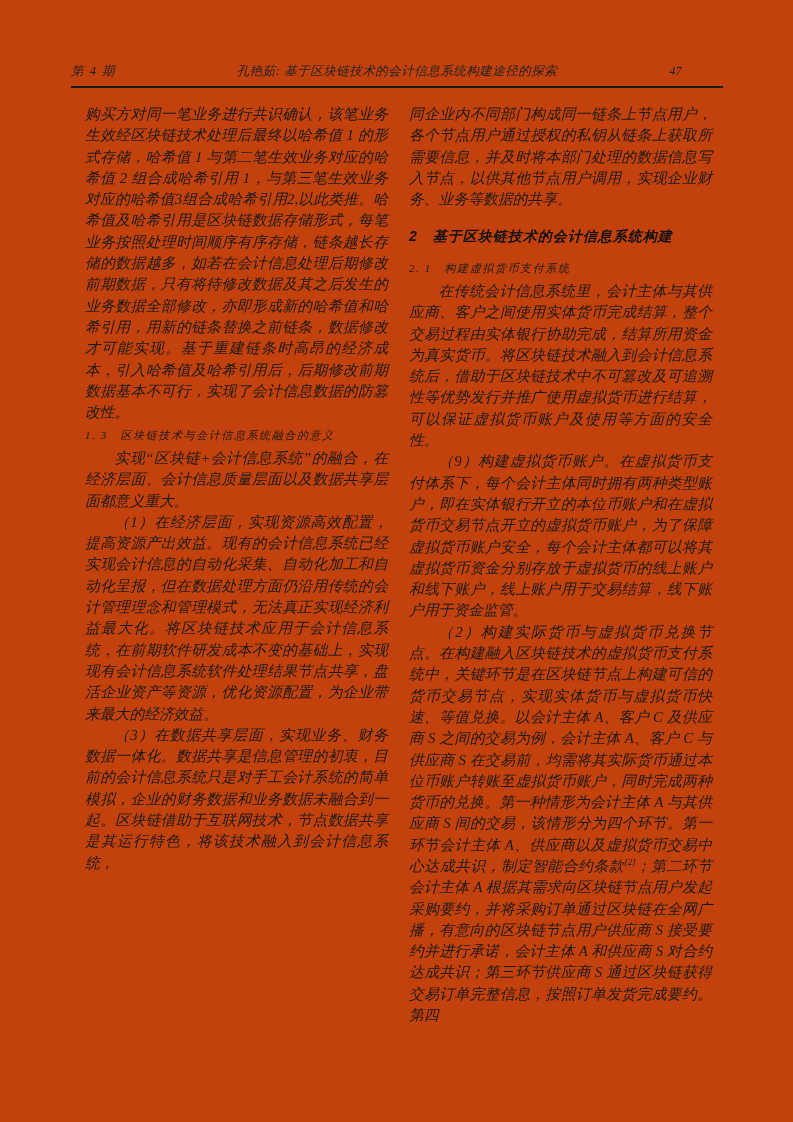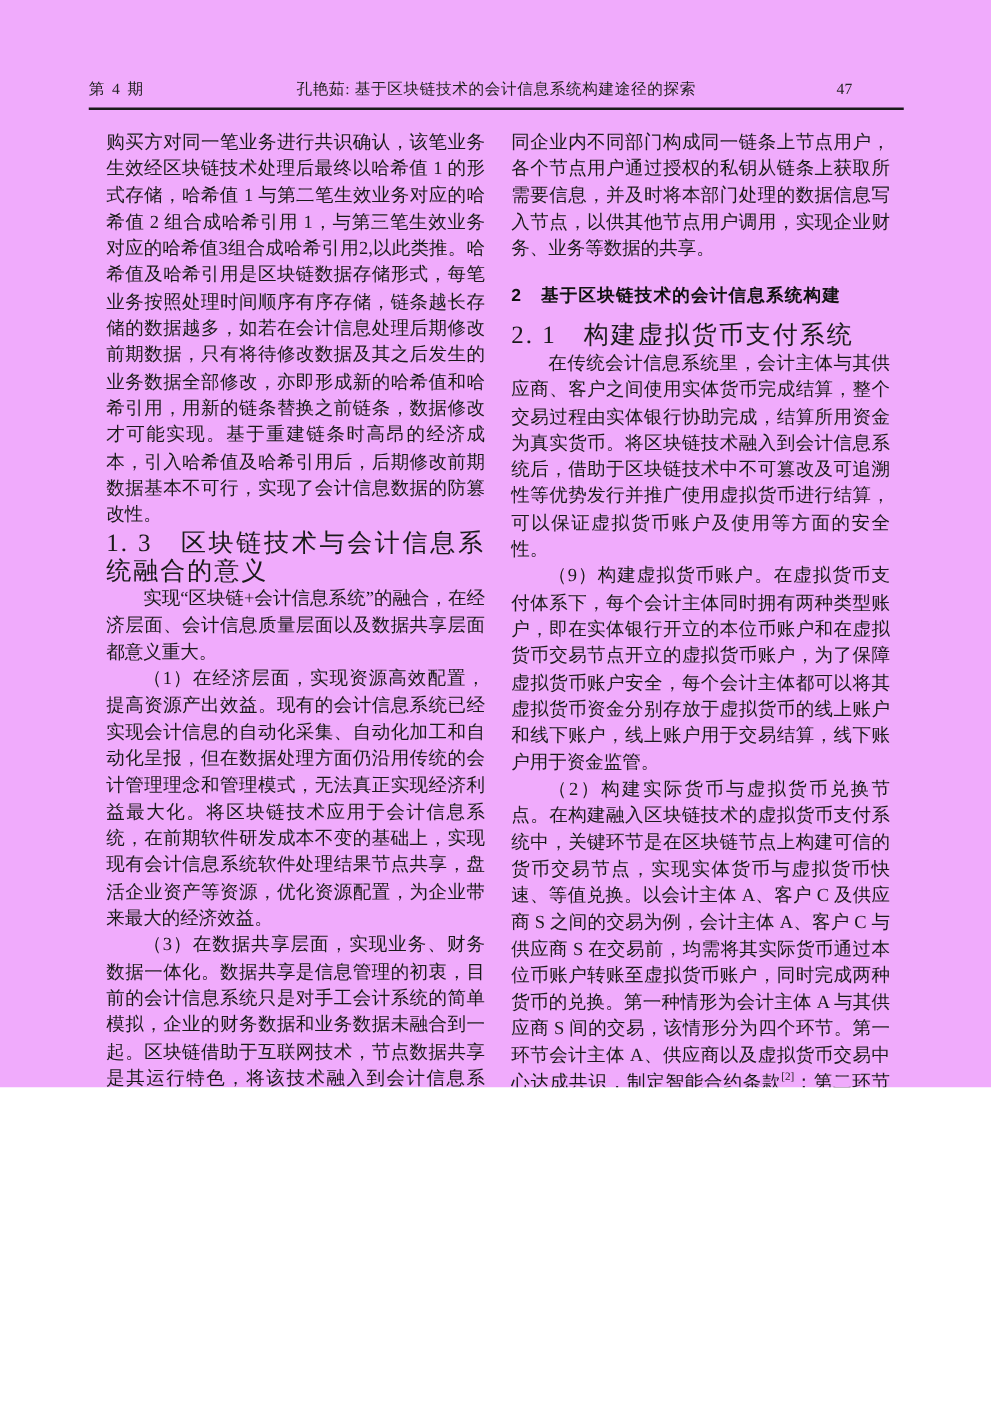--- a/index.html
+++ b/index.html
@@ -1,23 +1,24 @@
 <!DOCTYPE html>
 <html><head>
 <meta charset="utf-8">
 <style>
   html, body { margin: 0; padding: 0; background: #ffffff; }
   .page {
     position: relative;
     width: 793px;
-    height: 870px;
-    background: #f0abfc;
+    height: 1122px;
+    background: #c2410c;
     overflow: hidden;
     font-family: "Liberation Serif", "DejaVu Serif", serif;
     color: #1a1a1a;
+    font-style: italic;
   }
   .page-header {
     position: absolute;
     left: 71px;
     top: 63px;
     width: 652px;
     display: flex;
     align-items: baseline;
     font-size: 12.5px;
     color: #222;
@@ -41,21 +42,21 @@
     line-height: 21.3px;
     text-align: justify;
     text-align-last: left;
   }
   .col-left  { left: 85px; }
   .col-right { left: 409px; }
   .para { margin: 0; text-indent: 2em; }
   .para.noindent { text-indent: 0; }
   .h-sub {
     margin: 2px 0 1px;
-    font-size: 20px;
+    font-size: 11px;
     font-weight: normal;
     letter-spacing: 1.6px;
     line-height: 21.5px;
     text-align: justify;
     text-align-last: left;
   }
   .h-section {
     margin: 13px 0 9px;
     font-family: "Liberation Sans", "DejaVu Sans", sans-serif;
     font-size: 14px;

